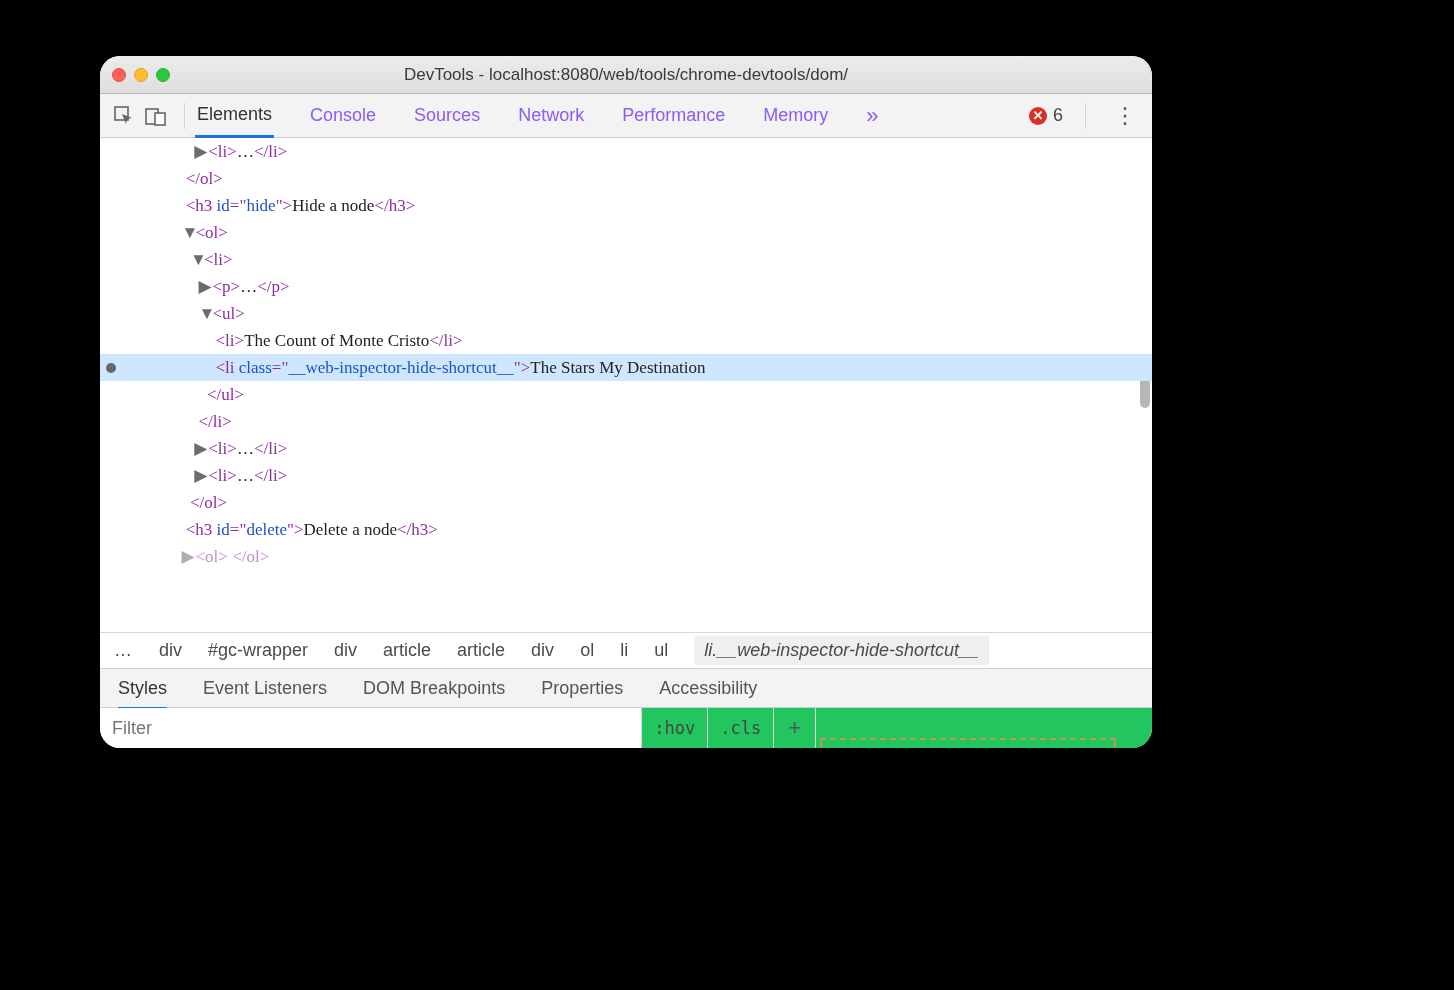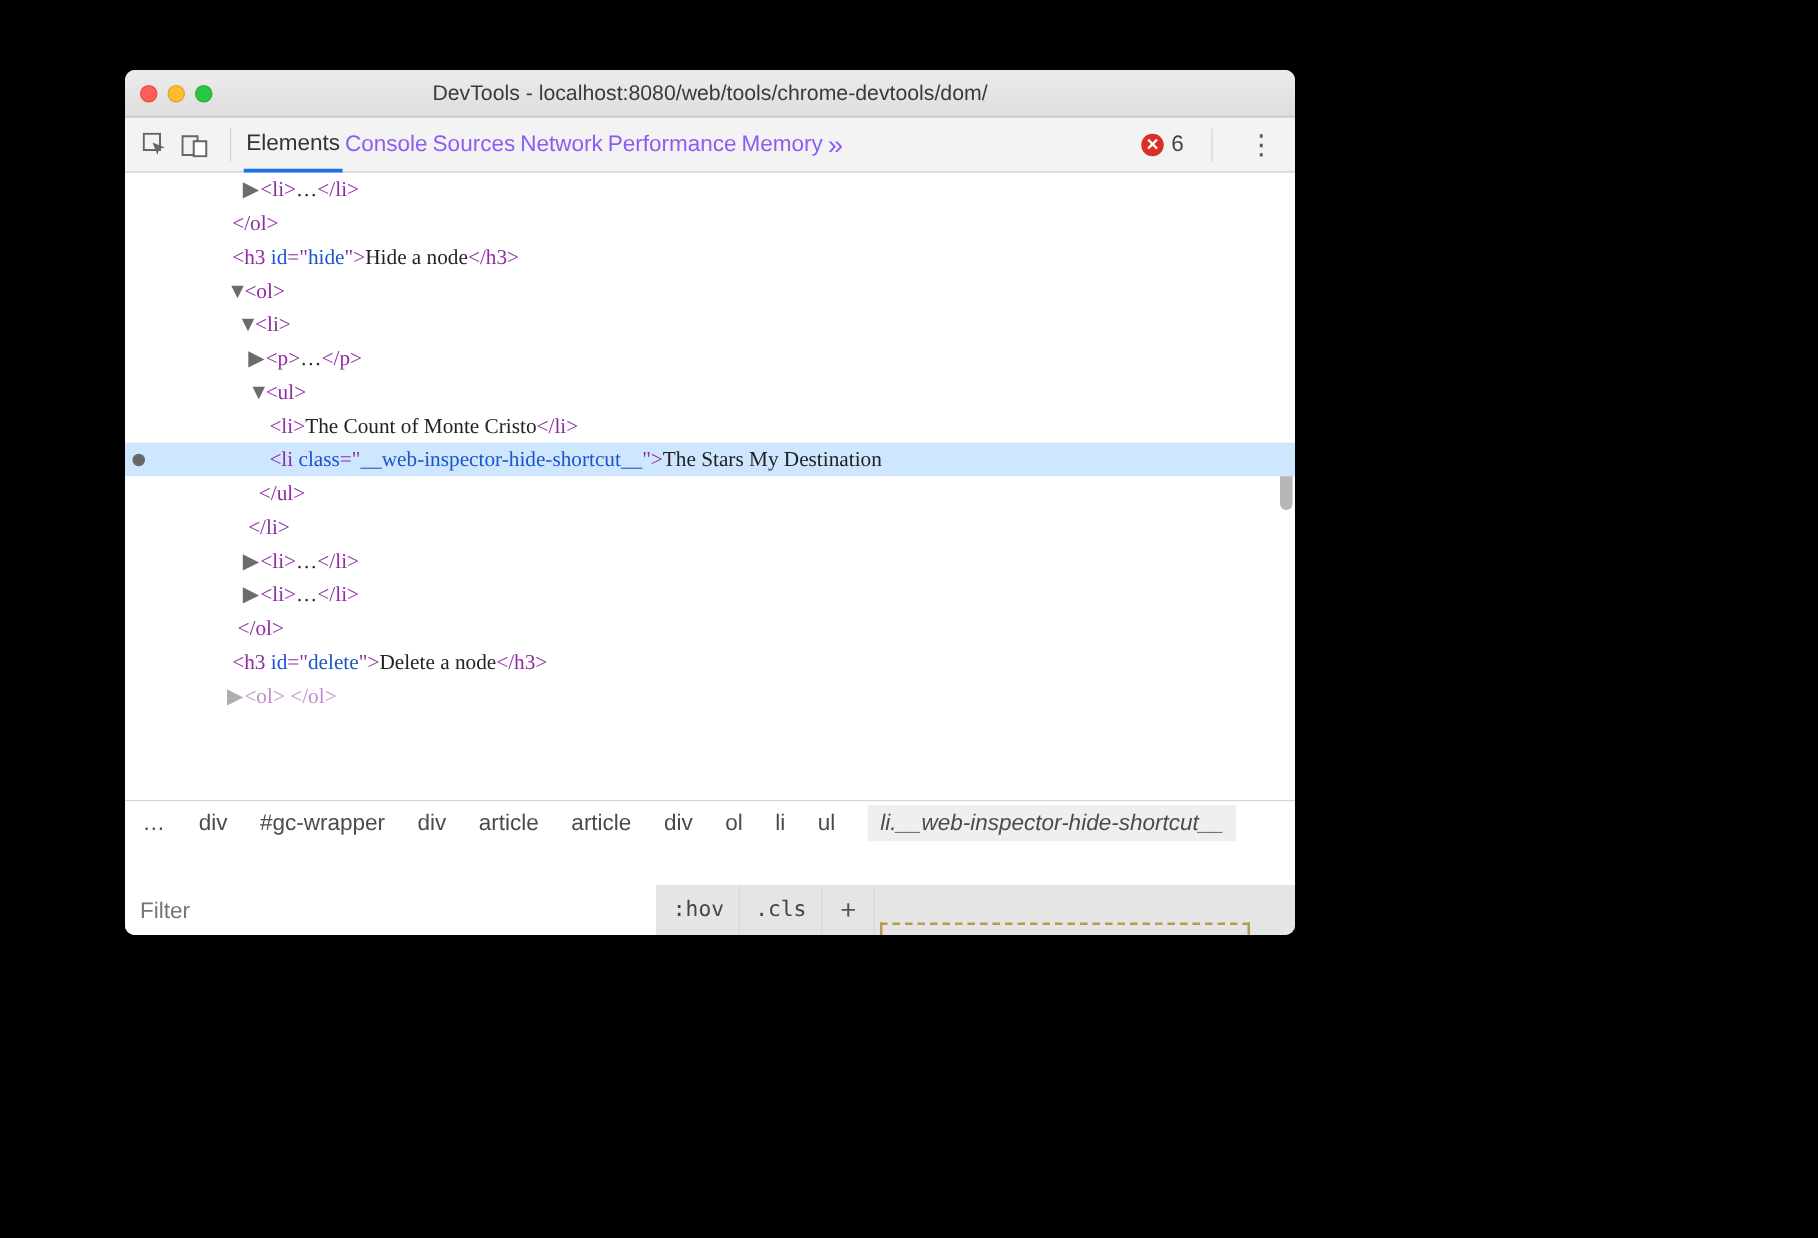--- a/index.html
+++ b/index.html
@@ -7,24 +7,24 @@
     background: #000;
     width: 1454px;
     height: 990px;
     font-family: -apple-system, "Helvetica Neue", Arial, sans-serif;
     overflow: hidden;
   }
   .window {
     position: absolute;
     left: 100px;
     top: 56px;
-    width: 936px;
+    width: 1052px;
     height: 692px;
     background: #fff;
-    border-radius: 8px;
+    border-radius: 20px;
     box-shadow: 0 25px 60px rgba(0,0,0,.55);
     overflow: hidden;
     display: flex;
     flex-direction: column;
   }
   
   .titlebar {
     height: 38px;
     background: linear-gradient(#ececec,#dedede);
     border-bottom: 1px solid #b9b9b9;
@@ -51,21 +51,21 @@
     display:flex; align-items:center;
     padding: 0 10px;
     flex: 0 0 auto;
     background:#f3f3f3;
   }
   .tb-iconbtn {
     width:28px; height:28px; display:flex; align-items:center; justify-content:center;
     color:#666; margin-right:4px;
   }
   .tb-sep { width:1px; height:26px; background:#d4d4d4; margin:0 10px; }
-  .tabs { display:flex; align-items:center; flex:1; }
+  .tabs { display:flex; gap:34px; align-items:center; flex:1; }
   .tab { font-size:18px; color:#8b5cf6; padding:10px 2px; cursor:default; }
   .tab.active { color:#333; border-bottom:3px solid #1a73e8; }
   .tb-right { display:flex; align-items:center; gap:12px; margin-left:auto; }
   .errbadge { display:flex; align-items:center; gap:6px; font-size:18px; color:#444;}
   .errdot { width:18px; height:18px; border-radius:50%; background:#d93025; color:#fff; display:flex; align-items:center; justify-content:center; font-size:13px; font-weight:700; }
   .kebab { font-size:22px; color:#555; padding:0 6px; }
 
   
   .domtree {
     flex: 1 1 auto;
@@ -116,22 +116,21 @@
     flex:0 0 auto;
   }
   .sidetab.active { color:#333; border-bottom:3px solid #1a73e8; padding-bottom:8px; padding-top:11px; }
 
   
   .stylesbar {
     height: 40px;
     display:flex; align-items:flex-start;
     border-top:0;
     flex:0 0 auto;
-    background:#e5e5e5;
-    margin-top:32px;
+    background:#22c55e;
   }
   .filterbox {
     flex:1;
     height:100%;
     border:none;
     border-right:1px solid #d9d9d9;
     padding:0 12px;
     font-size:18px;
     color:#9a9a9a;
     outline:none;
@@ -219,20 +218,27 @@
     <span class="crumb">div</span>
     <span class="crumb">article</span>
     <span class="crumb">article</span>
     <span class="crumb">div</span>
     <span class="crumb">ol</span>
     <span class="crumb">li</span>
     <span class="crumb">ul</span>
     <span class="crumb sel">li.__web-inspector-hide-shortcut__</span>
   </div>
 
+  <div class="sidetabs">
+    <span class="sidetab active">Styles</span>
+    <span class="sidetab">Event Listeners</span>
+    <span class="sidetab">DOM Breakpoints</span>
+    <span class="sidetab">Properties</span>
+    <span class="sidetab">Accessibility</span>
+  </div>
 
   <div class="stylesbar">
     <input class="filterbox" placeholder="Filter" style="">
     <div class="stylectl">:hov</div>
     <div class="stylectl">.cls</div>
     <div class="plus">+</div>
     <div class="boxmodel">
       <div class="dashed"></div>
     </div>
   </div>

